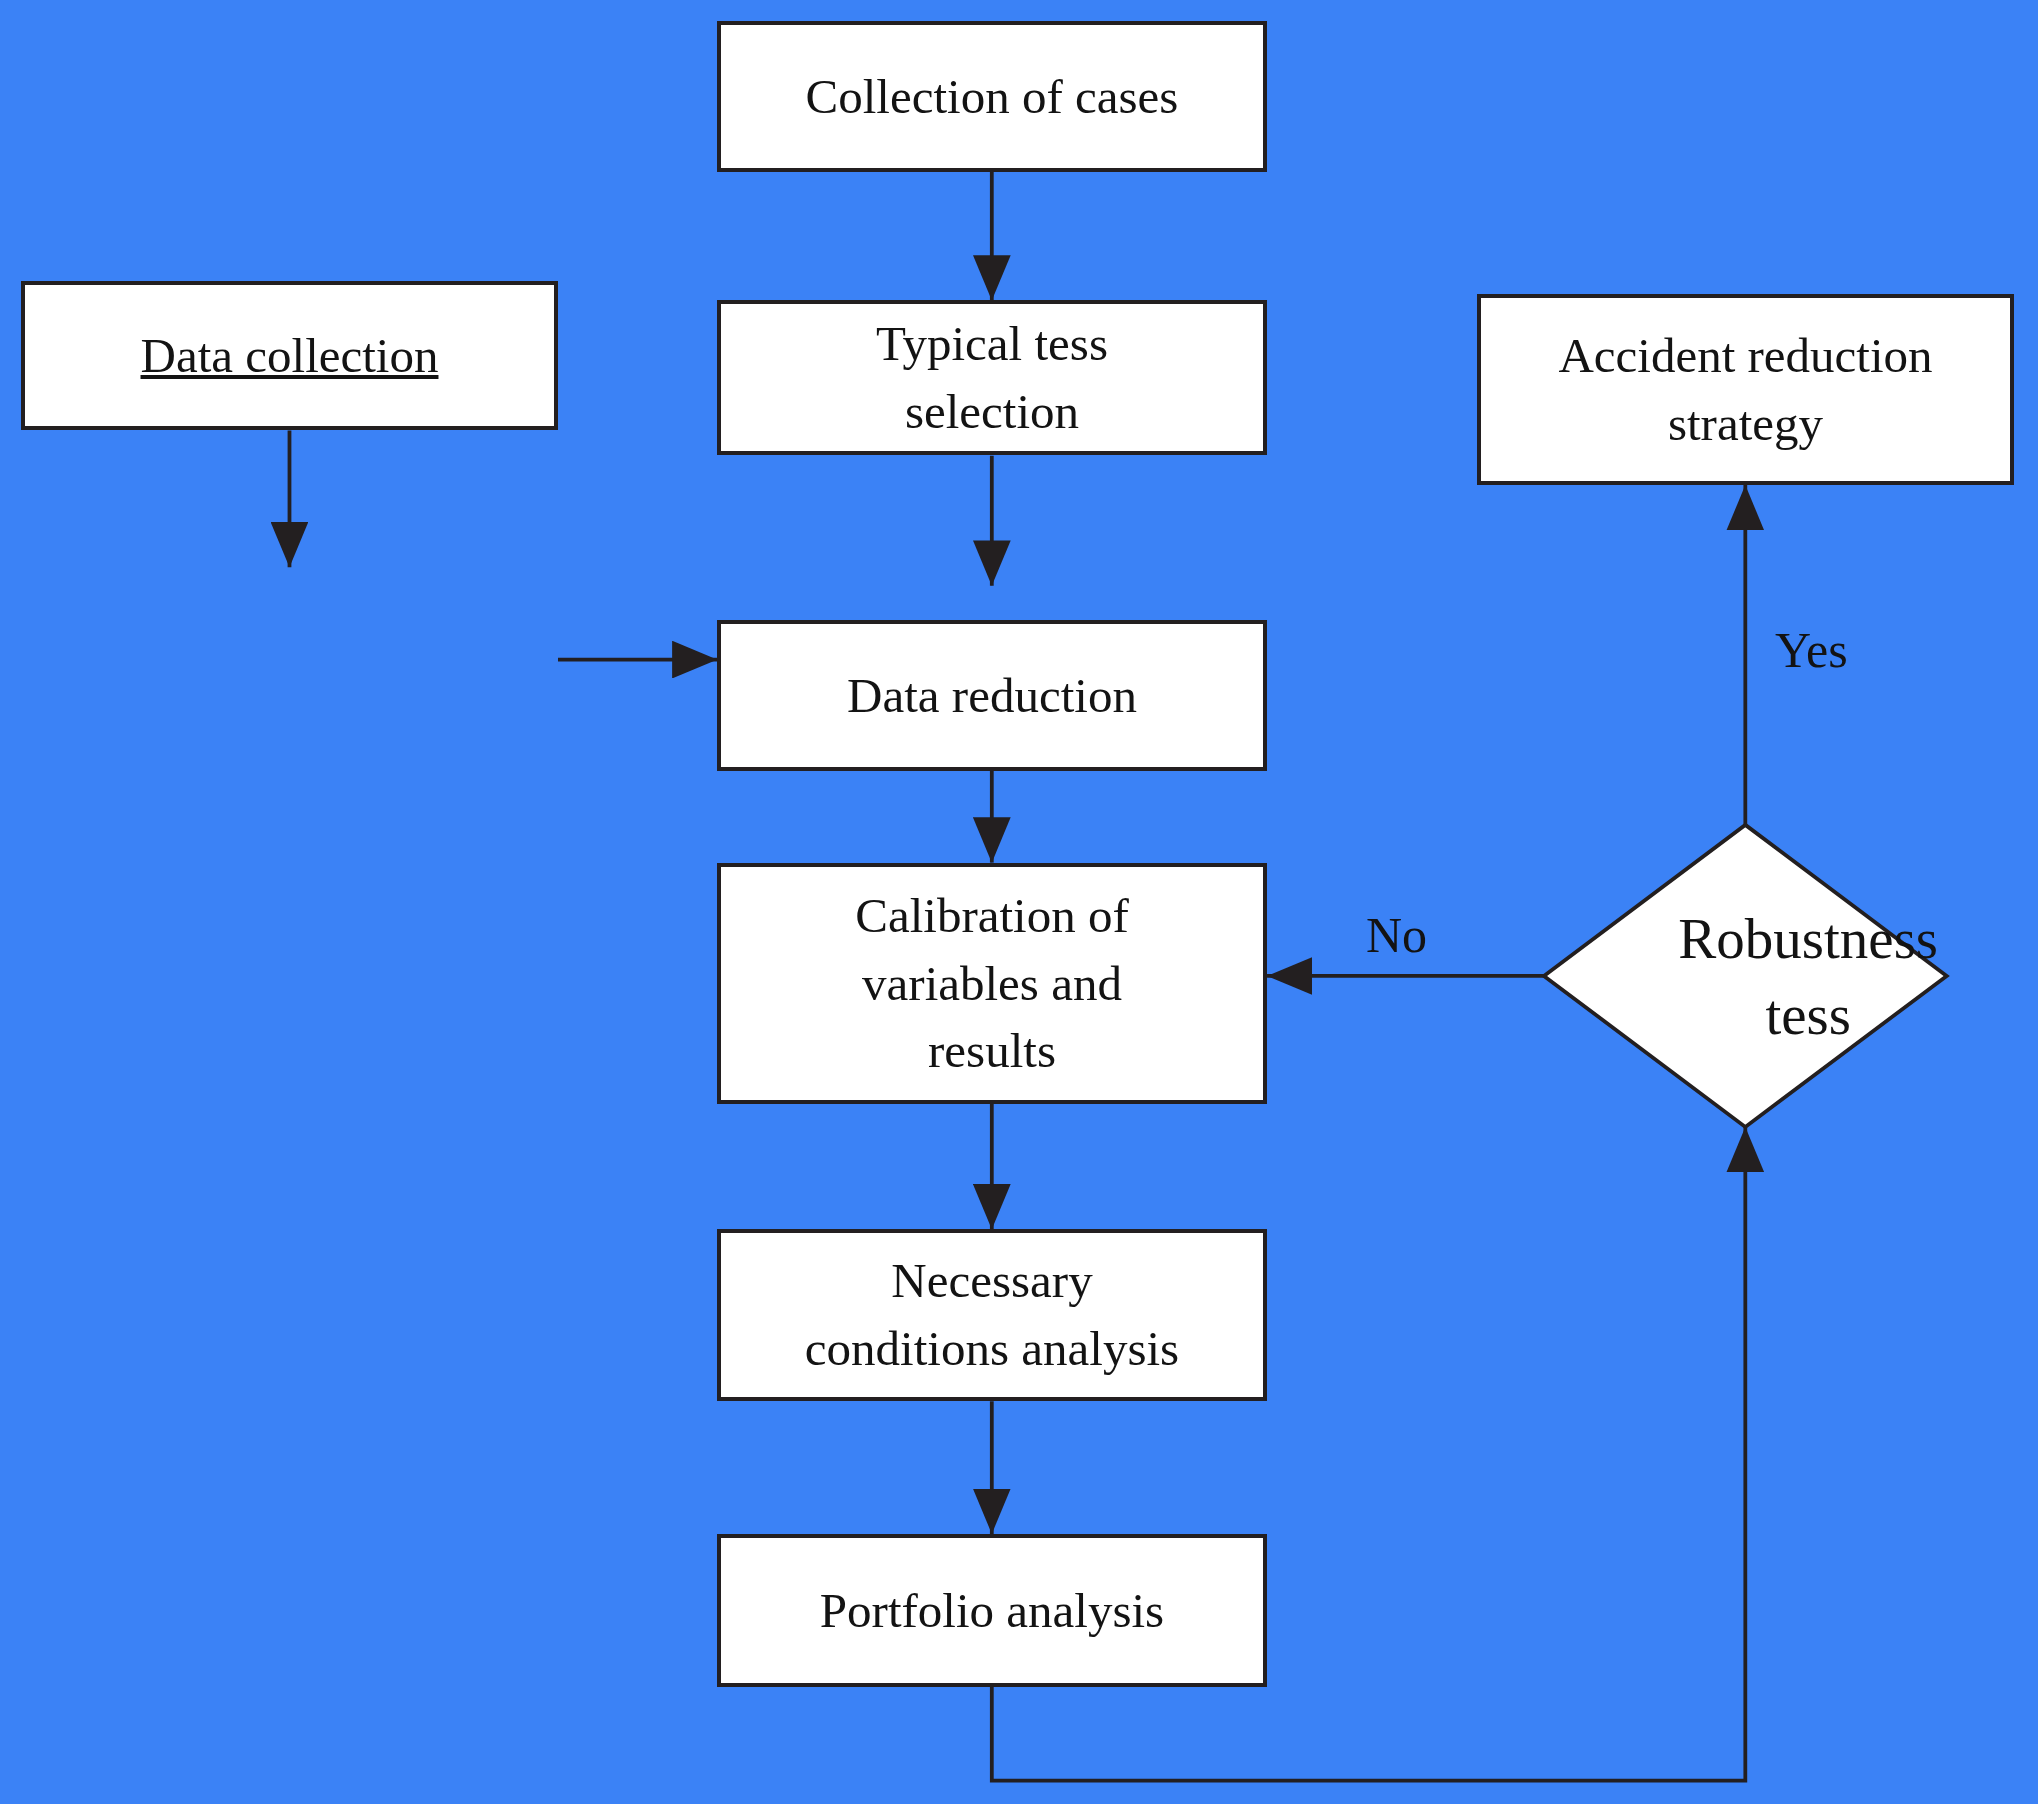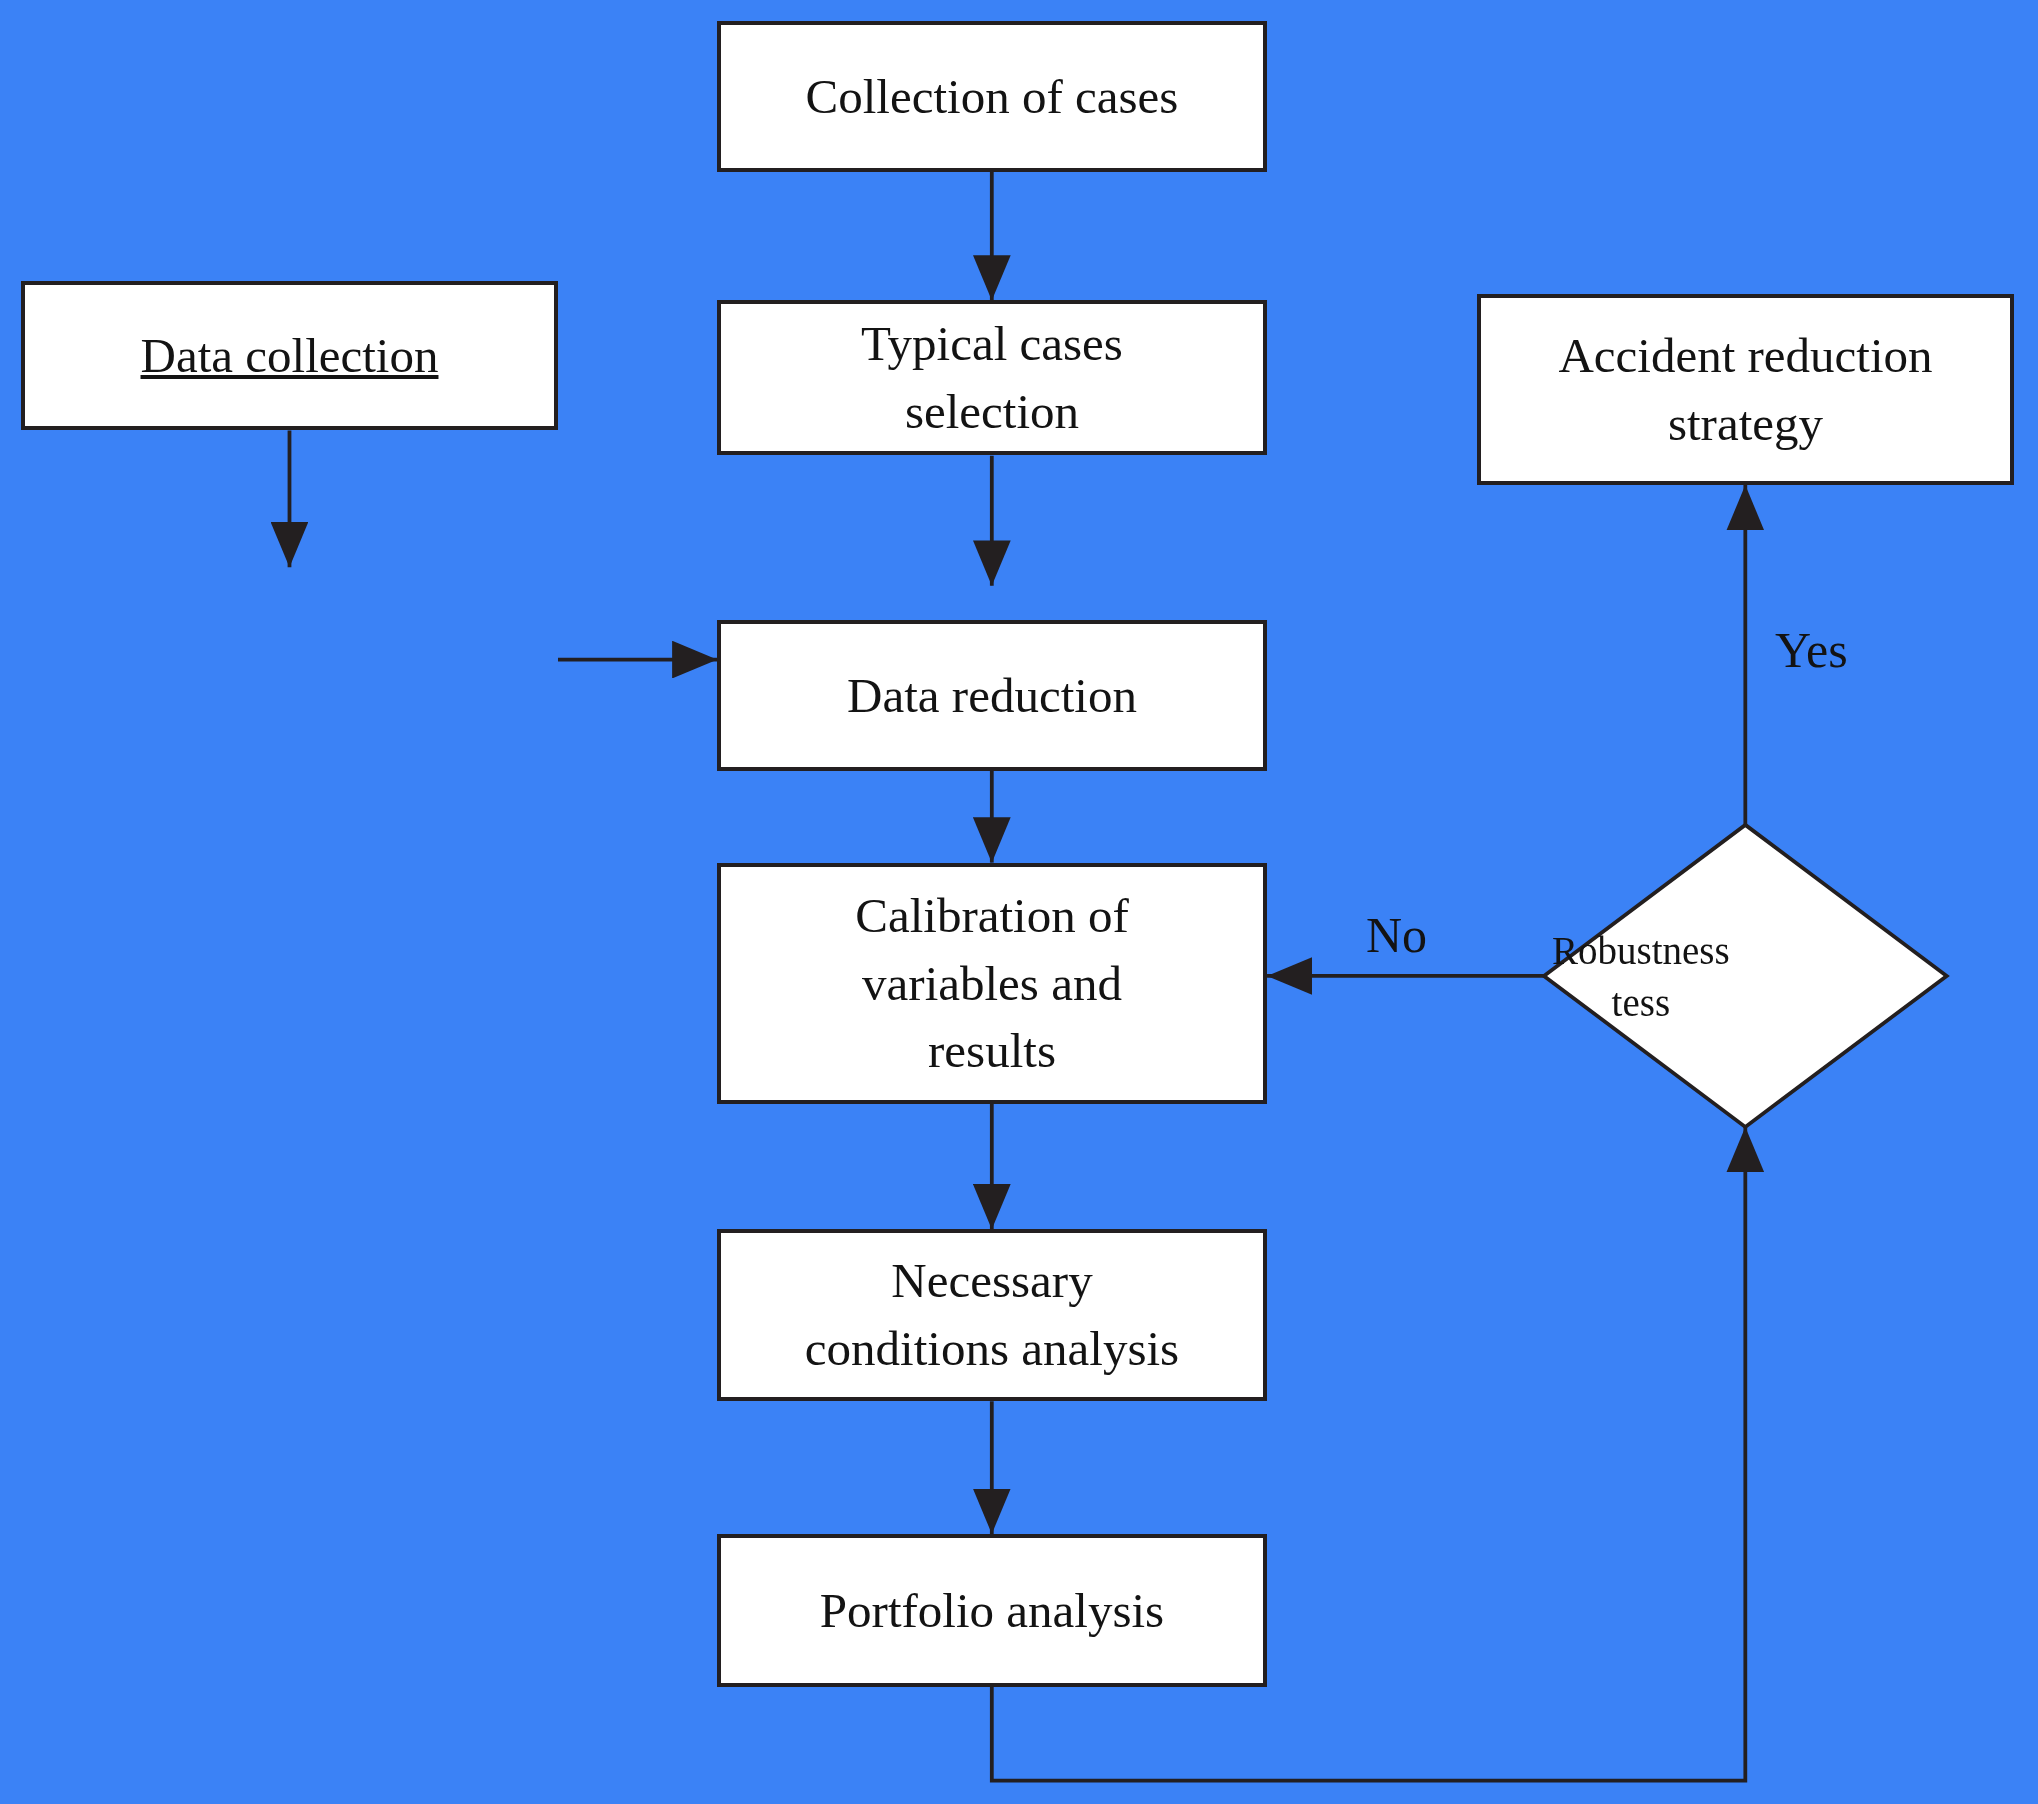--- a/index.html
+++ b/index.html
@@ -48,23 +48,23 @@
     line-height: 1.38;
     white-space: pre-line;
   }
   .diamond-label {
     position: absolute;
     box-sizing: border-box;
     background: transparent;
     border: none;
     display: flex;
     align-items: center;
-    justify-content: flex-start;
+    justify-content: flex-end;
     text-align: center;
-    font-size: 39px;
+    font-size: 57px;
     line-height: 1.32;
     white-space: pre-line;
   }
   .edge-label {
     position: absolute;
     font-size: 50px;
     line-height: 1;
     white-space: nowrap;
   }
 </style>
@@ -96,21 +96,21 @@
 
   <div class="node" style="left:717px; top:21px; width:550px; height:151px;">
     <span>Collection of cases</span>
   </div>
 
   <div class="node" style="left:21px; top:281px; width:537px; height:149px;text-decoration:underline;">
     <span>Data collection</span>
   </div>
 
   <div class="node" style="left:717px; top:300px; width:550px; height:155px;">
-    <span>Typical cases
+    <span>Typical tess
 selection</span>
   </div>
 
 
   <div class="node" style="left:717px; top:620px; width:550px; height:151px;">
     <span>Data reduction</span>
   </div>
 
   <div class="node" style="left:717px; top:863px; width:550px; height:241px;">
     <span>Calibration of

